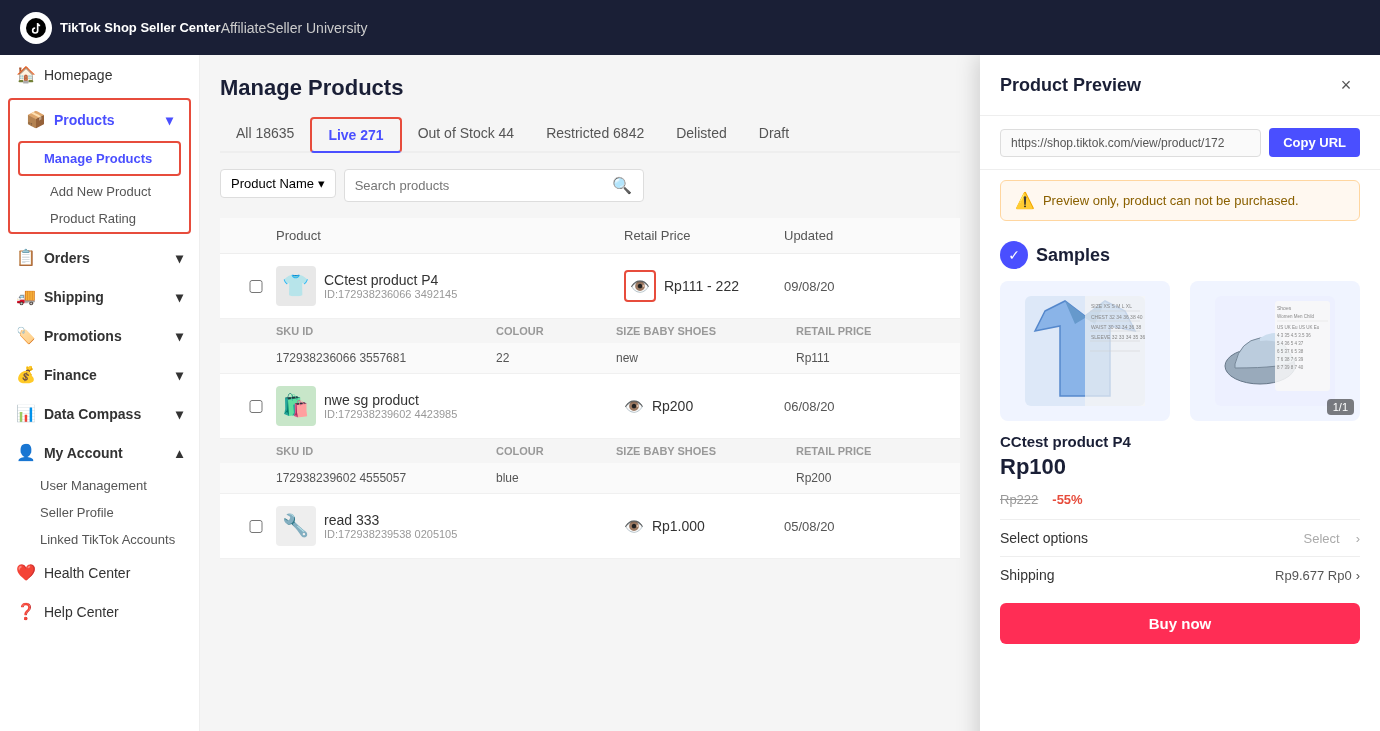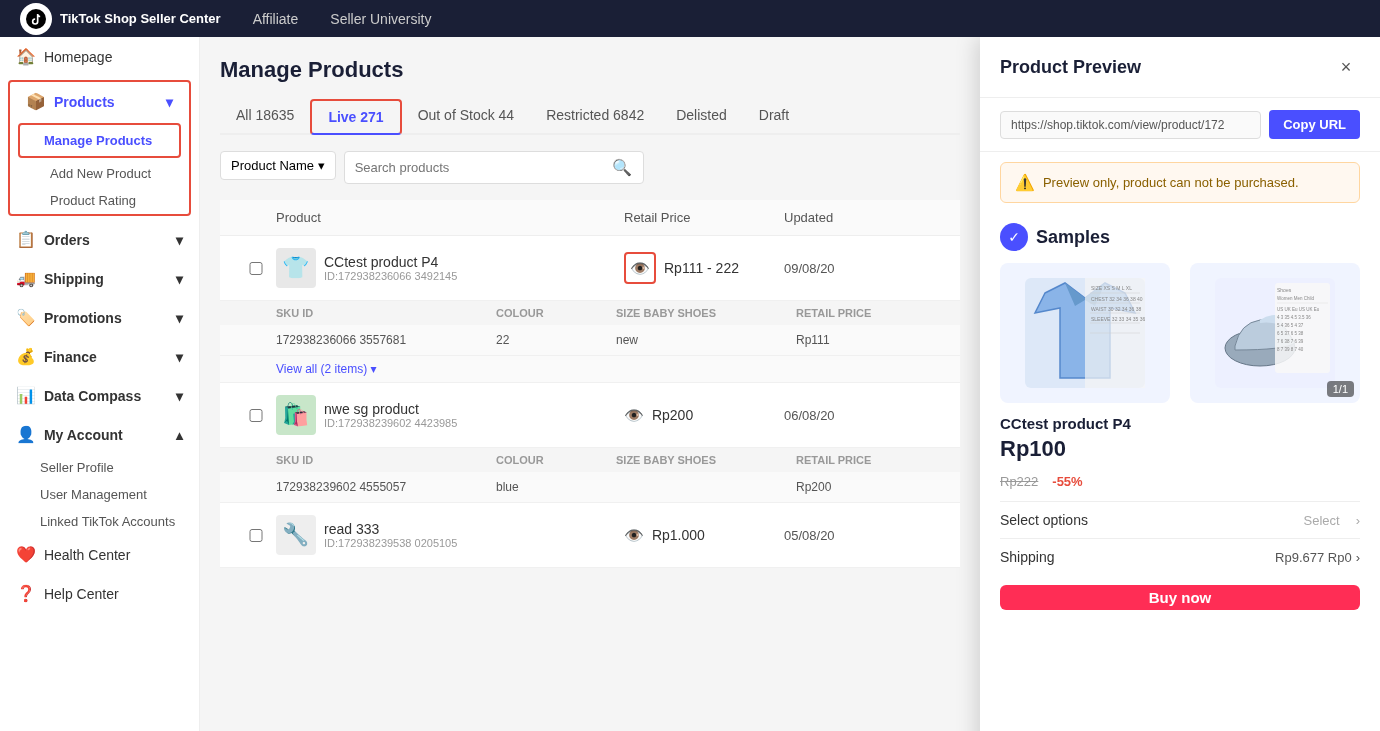--- a/index.html
+++ b/index.html
@@ -1,25 +1,24 @@
 <!DOCTYPE html>
 <html><head>
   <meta charset="utf-8">
   <style>
     * { box-sizing: border-box; margin: 0; padding: 0; }
     body { font-family: -apple-system, BlinkMacSystemFont, 'Segoe UI', sans-serif; background: #f5f5f5; display: flex; flex-direction: column; height: 731px; overflow: hidden; }
 
     
     .top-nav {
       background: #1a1f36;
-      height: 37px;
+      height: 55px;
       display: flex;
       align-items: center;
       padding: 0 20px;
-      gap: 32px;
       flex-shrink: 0;
     }
     .logo-area {
       display: flex;
       align-items: center;
       gap: 8px;
       color: white;
       font-weight: 700;
       font-size: 13px;
     }
@@ -447,21 +446,21 @@
       gap: 4px;
       font-size: 13px;
       color: #555;
     }
 
     .buy-now-btn {
       background: #ff2d55;
       color: white;
       border: none;
       border-radius: 6px;
-      padding: 4px;
+      padding: 12px;
       font-size: 15px;
       font-weight: 700;
       cursor: pointer;
       width: 100%;
       margin-top: 10px;
     }
   </style>
 </head>
 <body>
 
@@ -531,24 +530,24 @@
       <span class="icon">📊</span>
       <span>Data Compass</span>
       <span style="margin-left:auto;">▾</span>
     </div>
     <div class="sidebar-section">
       <span class="icon">👤</span>
       <span>My Account</span>
       <span style="margin-left:auto;">▴</span>
     </div>
     <div class="sidebar-sub">
+      <span>User Management</span>
+    </div>
+    <div class="sidebar-sub">
       <span>Seller Profile</span>
-    </div>
-    <div class="sidebar-sub">
-      <span>User Management</span>
     </div>
     <div class="sidebar-sub">
       <span>Linked TikTok Accounts</span>
     </div>
     <div class="sidebar-item">
       <span class="icon">❤️</span>
       <span>Health Center</span>
     </div>
     <div class="sidebar-item">
       <span class="icon">❓</span>
@@ -613,23 +612,20 @@
         <span>Size Baby Shoes</span>
         <span>Retail Price</span>
       </div>
 
       <div class="sku-row">
         <span>172938236066 3557681</span>
         <span>22</span>
         <span>new</span>
         <span>Rp111</span>
       </div>
-      <div class="view-all">
-        <span>View all (2 items)</span> ▾
-      </div>
     </div>
 
     <div>
       <div class="product-row">
         <input type="checkbox" style="">
         <div class="product-info">
           <div style="display:flex;align-items:center;gap:8px;">
             <div class="product-thumb" style="background:#c8e6c9;">
               <span style="font-size:22px;">🛍️</span>
             </div>

